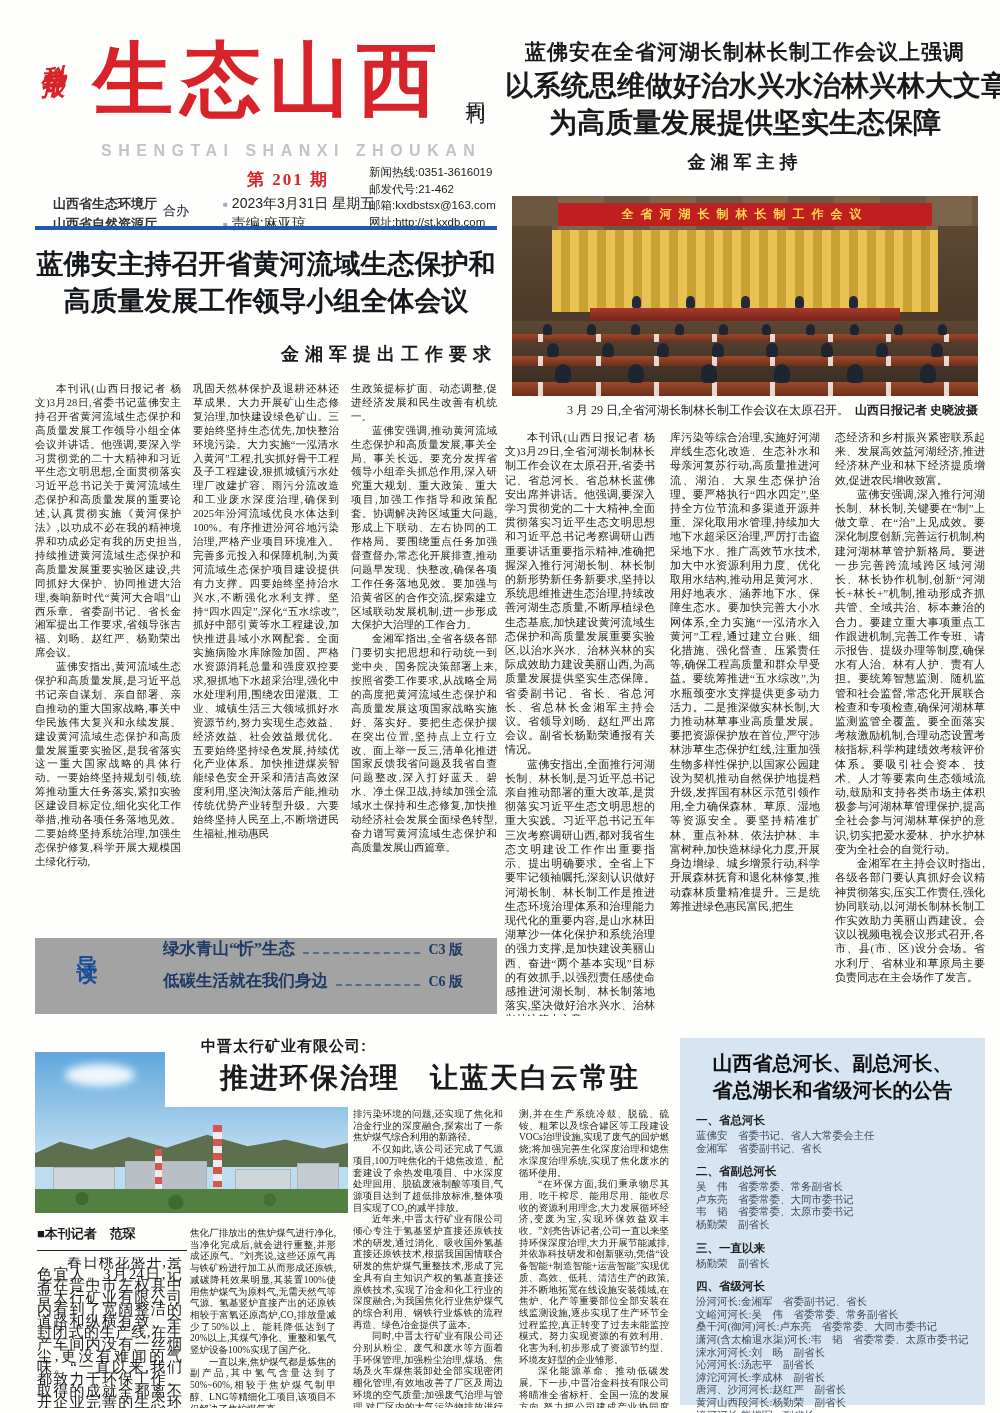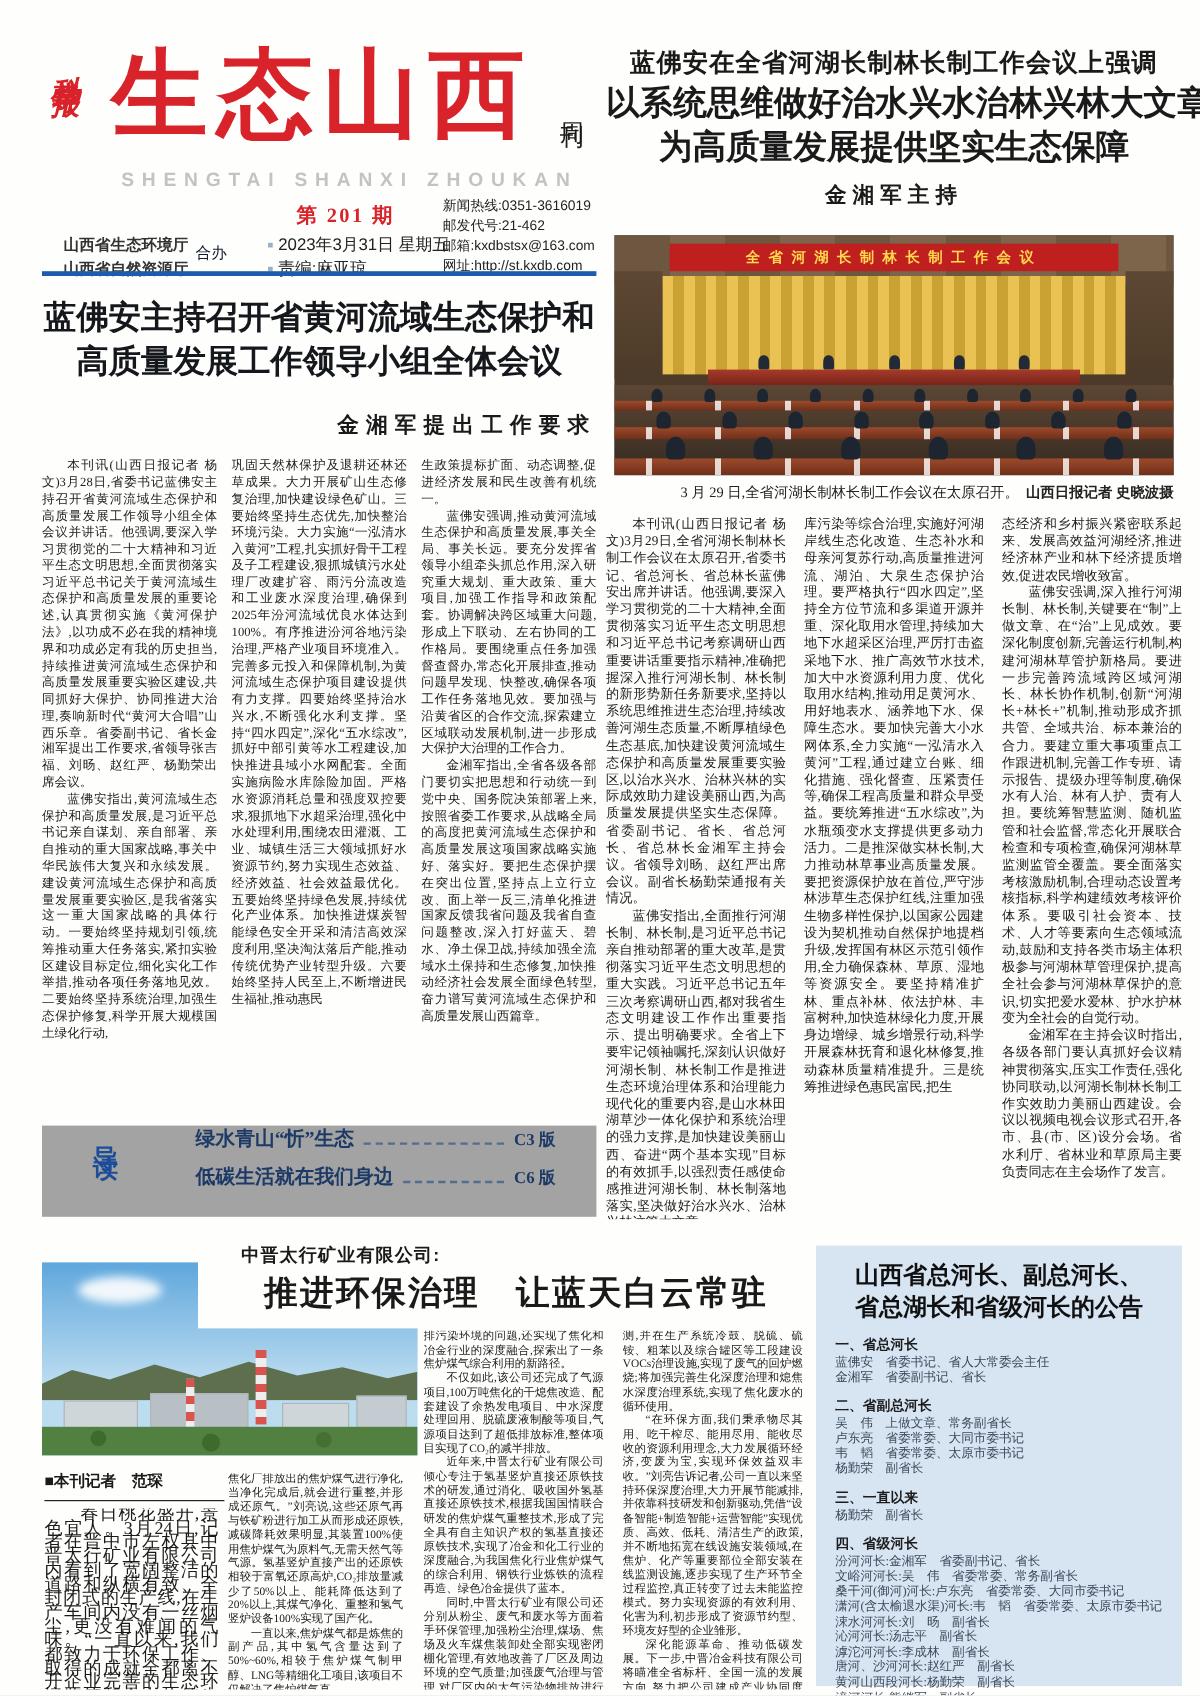--- a/index.html
+++ b/index.html
@@ -305,21 +305,21 @@
     <div class="ann-sec">
       <div class="ann-h">一、省总河长</div>
       <div class="ann-body">
           <div>蓝佛安　省委书记、省人大常委会主任</div>
           <div>金湘军　省委副书记、省长</div>
         </div>
     </div>
     <div class="ann-sec">
       <div class="ann-h">二、省副总河长</div>
       <div class="ann-body">
-          <div>吴　伟　上做文章、常务副省长</div>
+          <div>吴　伟　省委常委、常务副省长</div>
           <div>卢东亮　省委常委、大同市委书记</div>
           <div>韦　韬　省委常委、太原市委书记</div>
           <div>杨勤荣　副省长</div>
         </div>
     </div>
     <div class="ann-sec">
       <div class="ann-h">三、一直以来</div>
       <div class="ann-body">
           <div>杨勤荣　副省长</div>
         </div>

